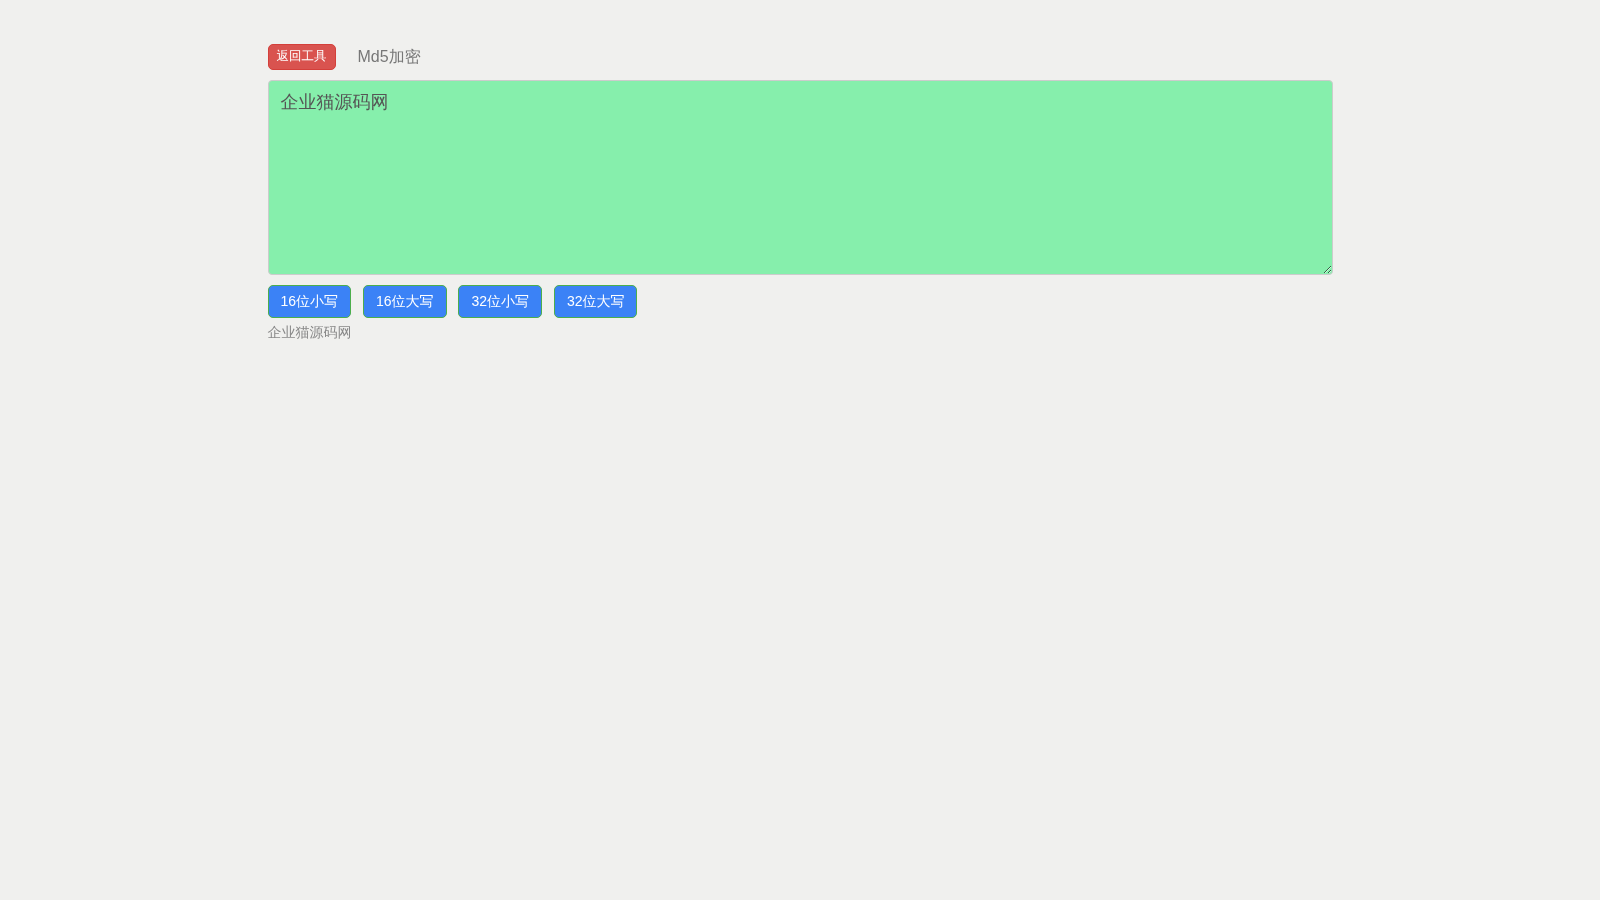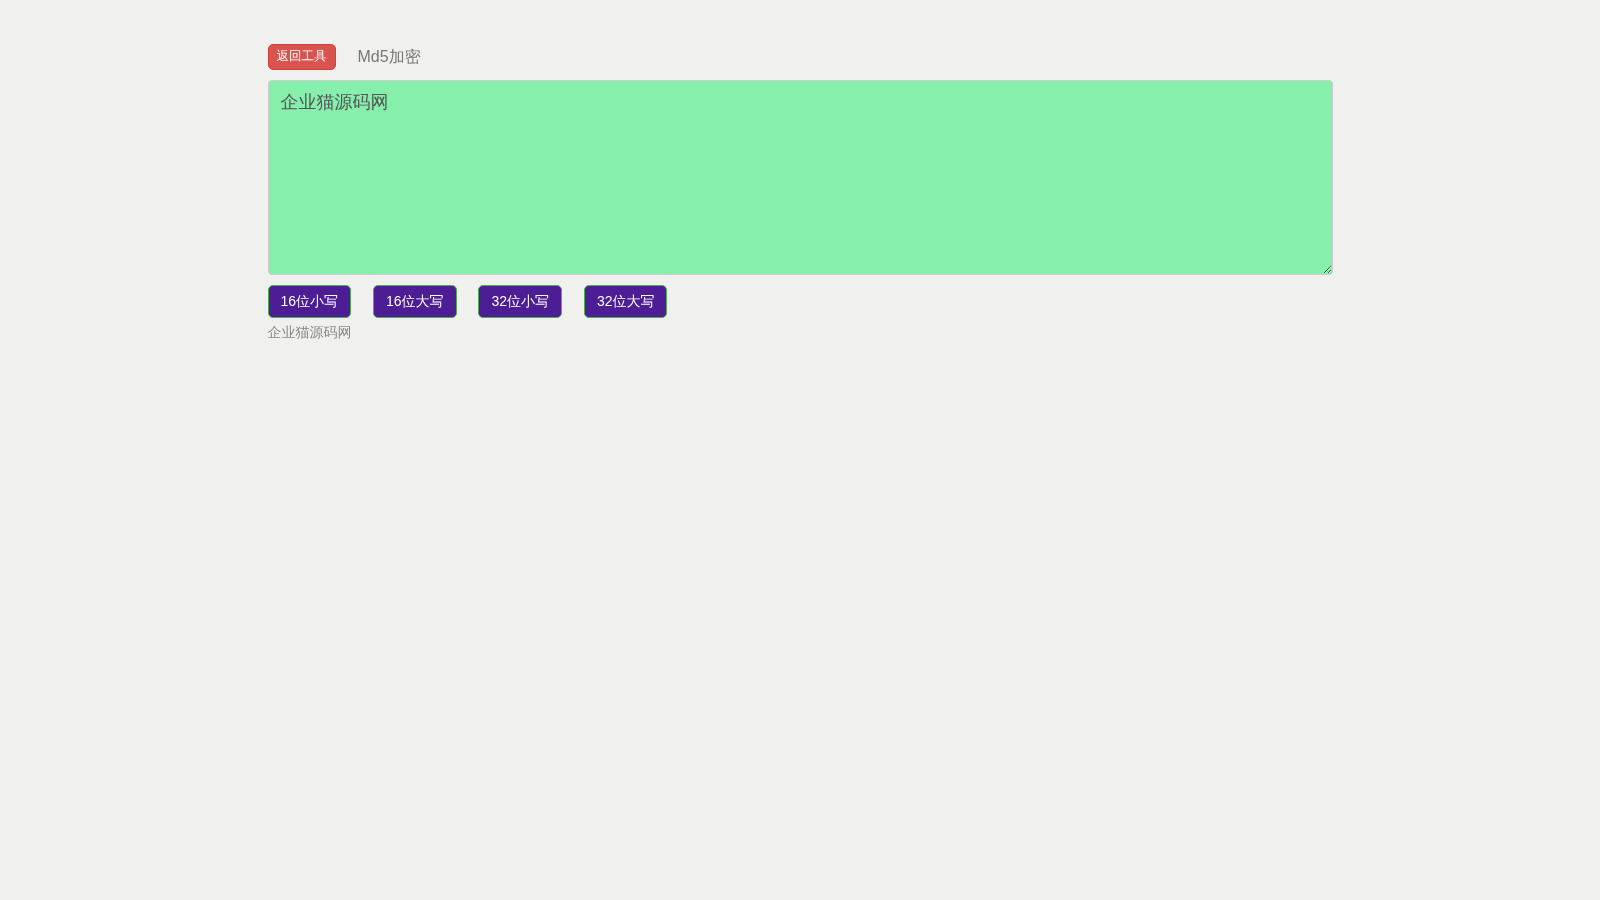--- a/index.html
+++ b/index.html
@@ -70,25 +70,25 @@
       border-radius: 4px;
       resize: both;
       font-family: inherit;
       height: 195px;
     }
     .button-row {
       margin-top: 10px;
       margin-bottom: 6px;
     }
     .btn-success {
-      background-color: #4c1d95;
+      background-color: #3b82f6;
       color: #fff;
       border-color: #4cae4c;
       padding: 6px 12px;
-      margin-right: 18px;
+      margin-right: 8px;
     }
   </style>
 </head>
 <body>
 
 <div class="container">
 
   <div class="header">
     <button class="btn btn-back">返回工具</button>
     <span class="page-title">Md5加密</span>

